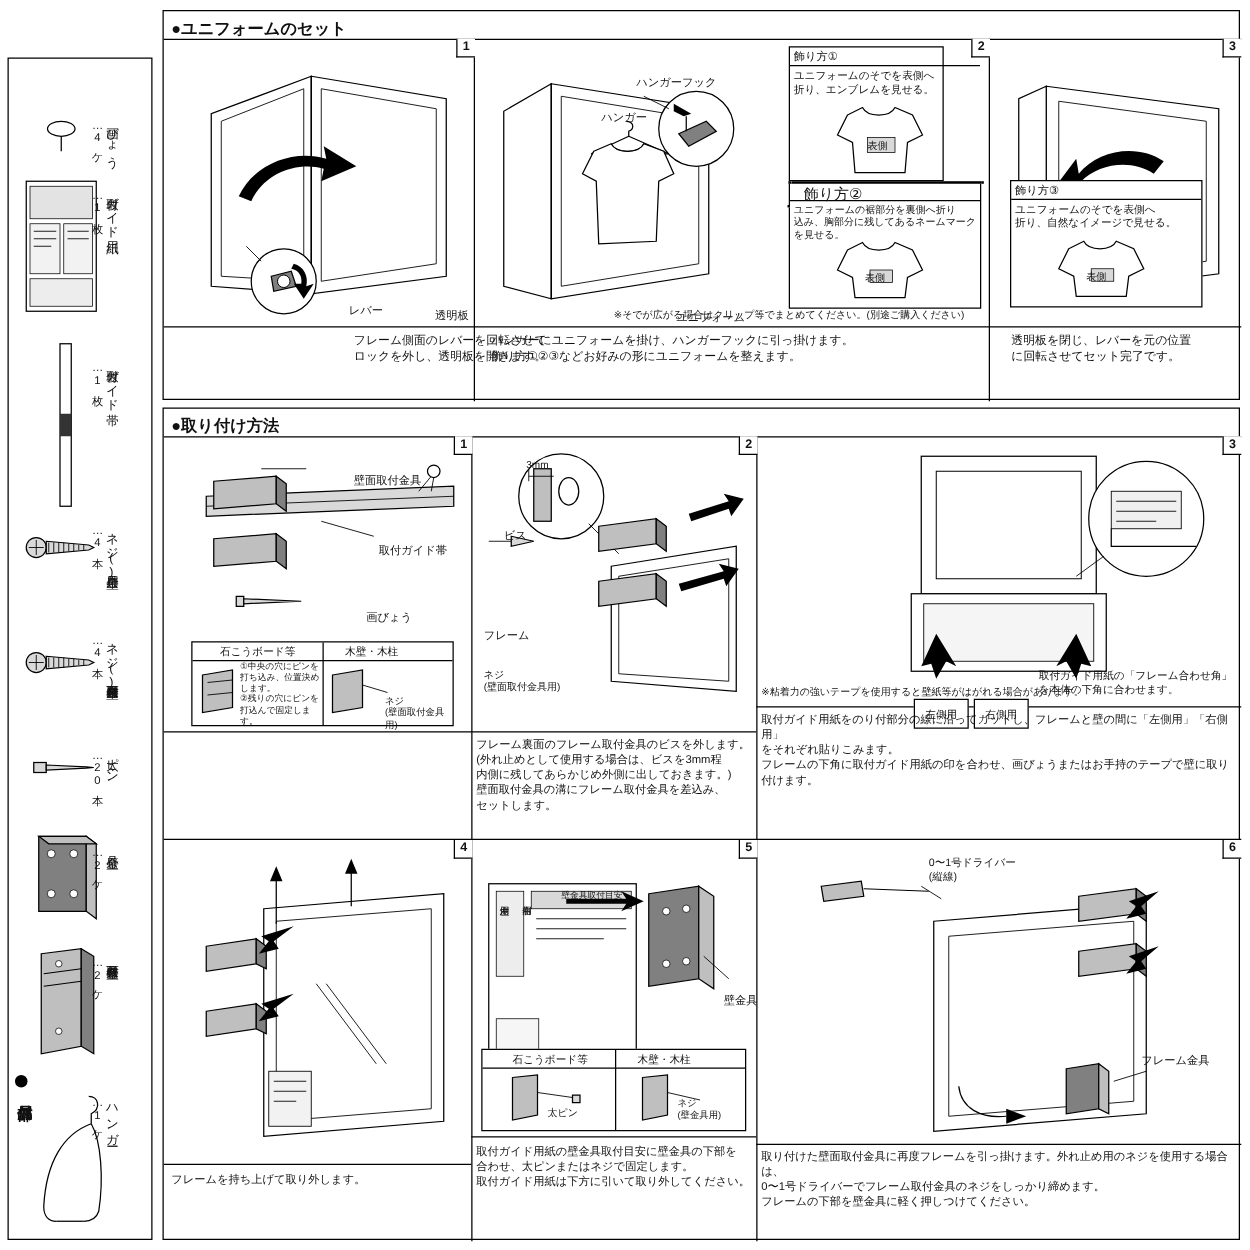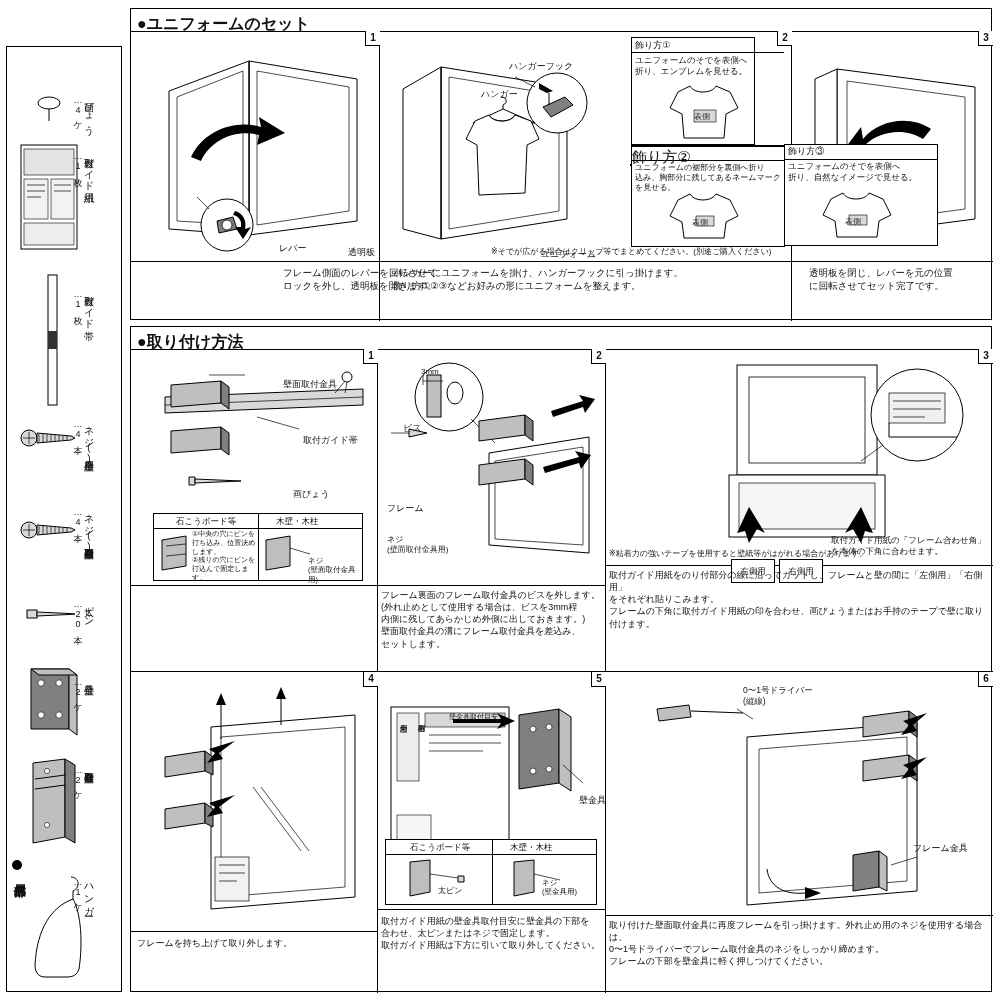--- a/index.html
+++ b/index.html
@@ -5,21 +5,21 @@
   html,body{margin:0;padding:0;background:#ffffff;}
   body{width:1000px;height:1000px;font-family:"Liberation Sans","DejaVu Sans",sans-serif;color:#111;}
   .page{position:relative;width:1000px;height:1000px;box-sizing:border-box;}
 
   
   .box{position:absolute;box-sizing:border-box;border:1px solid #000;background:#fff;}
   .lbl{position:absolute;font-size:9px;line-height:1.25;white-space:pre-line;}
   .vlbl{position:absolute;font-size:10px;line-height:1.2;writing-mode:vertical-rl;text-orientation:upright;white-space:pre-line;}
   .num{position:absolute;font-size:10px;font-weight:bold;border-left:1px solid #000;border-bottom:1px solid #000;
        width:14px;height:14px;line-height:14px;text-align:center;background:#fff;}
-  .hdr{position:absolute;font-size:16px;font-weight:bold;}
+  .hdr{position:absolute;font-size:13px;font-weight:bold;}
   .cap{position:absolute;font-size:9.5px;line-height:1.35;white-space:pre-line;}
   .sep{position:absolute;background:#000;}
 
   
   #parts-col{left:6px;top:46px;width:116px;height:946px;border:1px solid #000;background:#fff;box-sizing:border-box;}
   #parts-title{position:absolute;left:4px;top:828px;font-size:12px;font-weight:bold;writing-mode:vertical-rl;text-orientation:upright;}
   .pname{position:absolute;font-size:10px;writing-mode:vertical-rl;text-orientation:upright;line-height:1.15;}
   .pqty{position:absolute;font-size:9px;writing-mode:vertical-rl;text-orientation:upright;}
 
   
@@ -200,21 +200,21 @@
 折り、エンブレムを見せる。</div>
       <svg style="left:34px;top:46px;" width="86" height="58">
         <path class="stf" d="M12 8 L24 2 C28 10 46 10 50 2 L64 8 L72 24 L60 30 L58 54 L18 54 L16 30 L4 24 Z"></path>
         <rect x="28" y="26" width="22" height="12" fill="#d9d9d9" stroke="#000" stroke-width="0.6"></rect>
       </svg>
       <div class="lbl" style="left:62px;top:74px;font-size:8px;">表側</div>
     </div>
 
     <div class="box" style="left:500px;top:136px;width:154px;height:102px;">
       <div class="sep" style="left:0;top:14px;width:152px;height:1px;"></div>
-      <div class="lbl" style="left:0;top:2px;font-size:15px;">飾り方②</div>
+      <div class="lbl" style="left:11px;top:2px;font-size:12px;">飾り方②</div>
       <div class="lbl" style="left:3px;top:17px;width:148px;font-size:8px;">ユニフォームの裾部分を裏側へ折り
 込み、胸部分に残してあるネームマークを見せる。</div>
       <svg style="left:34px;top:46px;" width="86" height="52">
         <path class="stf" d="M12 8 L24 2 C28 10 46 10 50 2 L64 8 L72 24 L60 30 L58 46 L18 46 L16 30 L4 24 Z"></path>
         <rect x="30" y="24" width="18" height="10" fill="#d9d9d9" stroke="#000" stroke-width="0.6"></rect>
       </svg>
       <div class="lbl" style="left:60px;top:72px;font-size:8px;">表側</div>
     </div>
 
     <div class="box" style="left:500px;top:136px;width:0;height:0;"></div>
@@ -300,21 +300,21 @@
   <div class="box" style="left:784px;top:462px;width:0;height:0;"></div>
 
   <div class="box" style="left:784px;top:470px;width:0;height:0;"></div>
 
   <div class="box" style="left:784px;top:470px;width:0;height:0;"></div>
 
   <div class="box" style="left:784px;top:470px;width:0;height:0;"></div>
 
   <div class="box" style="left:784px;top:470px;width:0;height:0;"></div>
 
-  <div class="box" style="left:784px;top:144px;width:154px;height:102px;font-family:Liberation Mono, monospace;">
+  <div class="box" style="left:808px;top:144px;width:154px;height:102px;">
     <div class="sep" style="left:0;top:14px;width:152px;height:1px;"></div>
     <div class="lbl" style="left:3px;top:2px;font-size:9px;">飾り方③</div>
     <div class="lbl" style="left:3px;top:17px;width:148px;font-size:8.5px;">ユニフォームのそでを表側へ
 折り、自然なイメージで見せる。</div>
     <svg style="left:34px;top:46px;" width="86" height="52">
       <path class="stf" d="M12 8 L24 2 C28 10 46 10 50 2 L64 8 L72 24 L60 30 L58 46 L18 46 L16 30 L4 24 Z"></path>
       <rect x="30" y="24" width="18" height="10" fill="#d9d9d9" stroke="#000" stroke-width="0.6"></rect>
     </svg>
     <div class="lbl" style="left:60px;top:72px;font-size:8px;">表側</div>
   </div>

